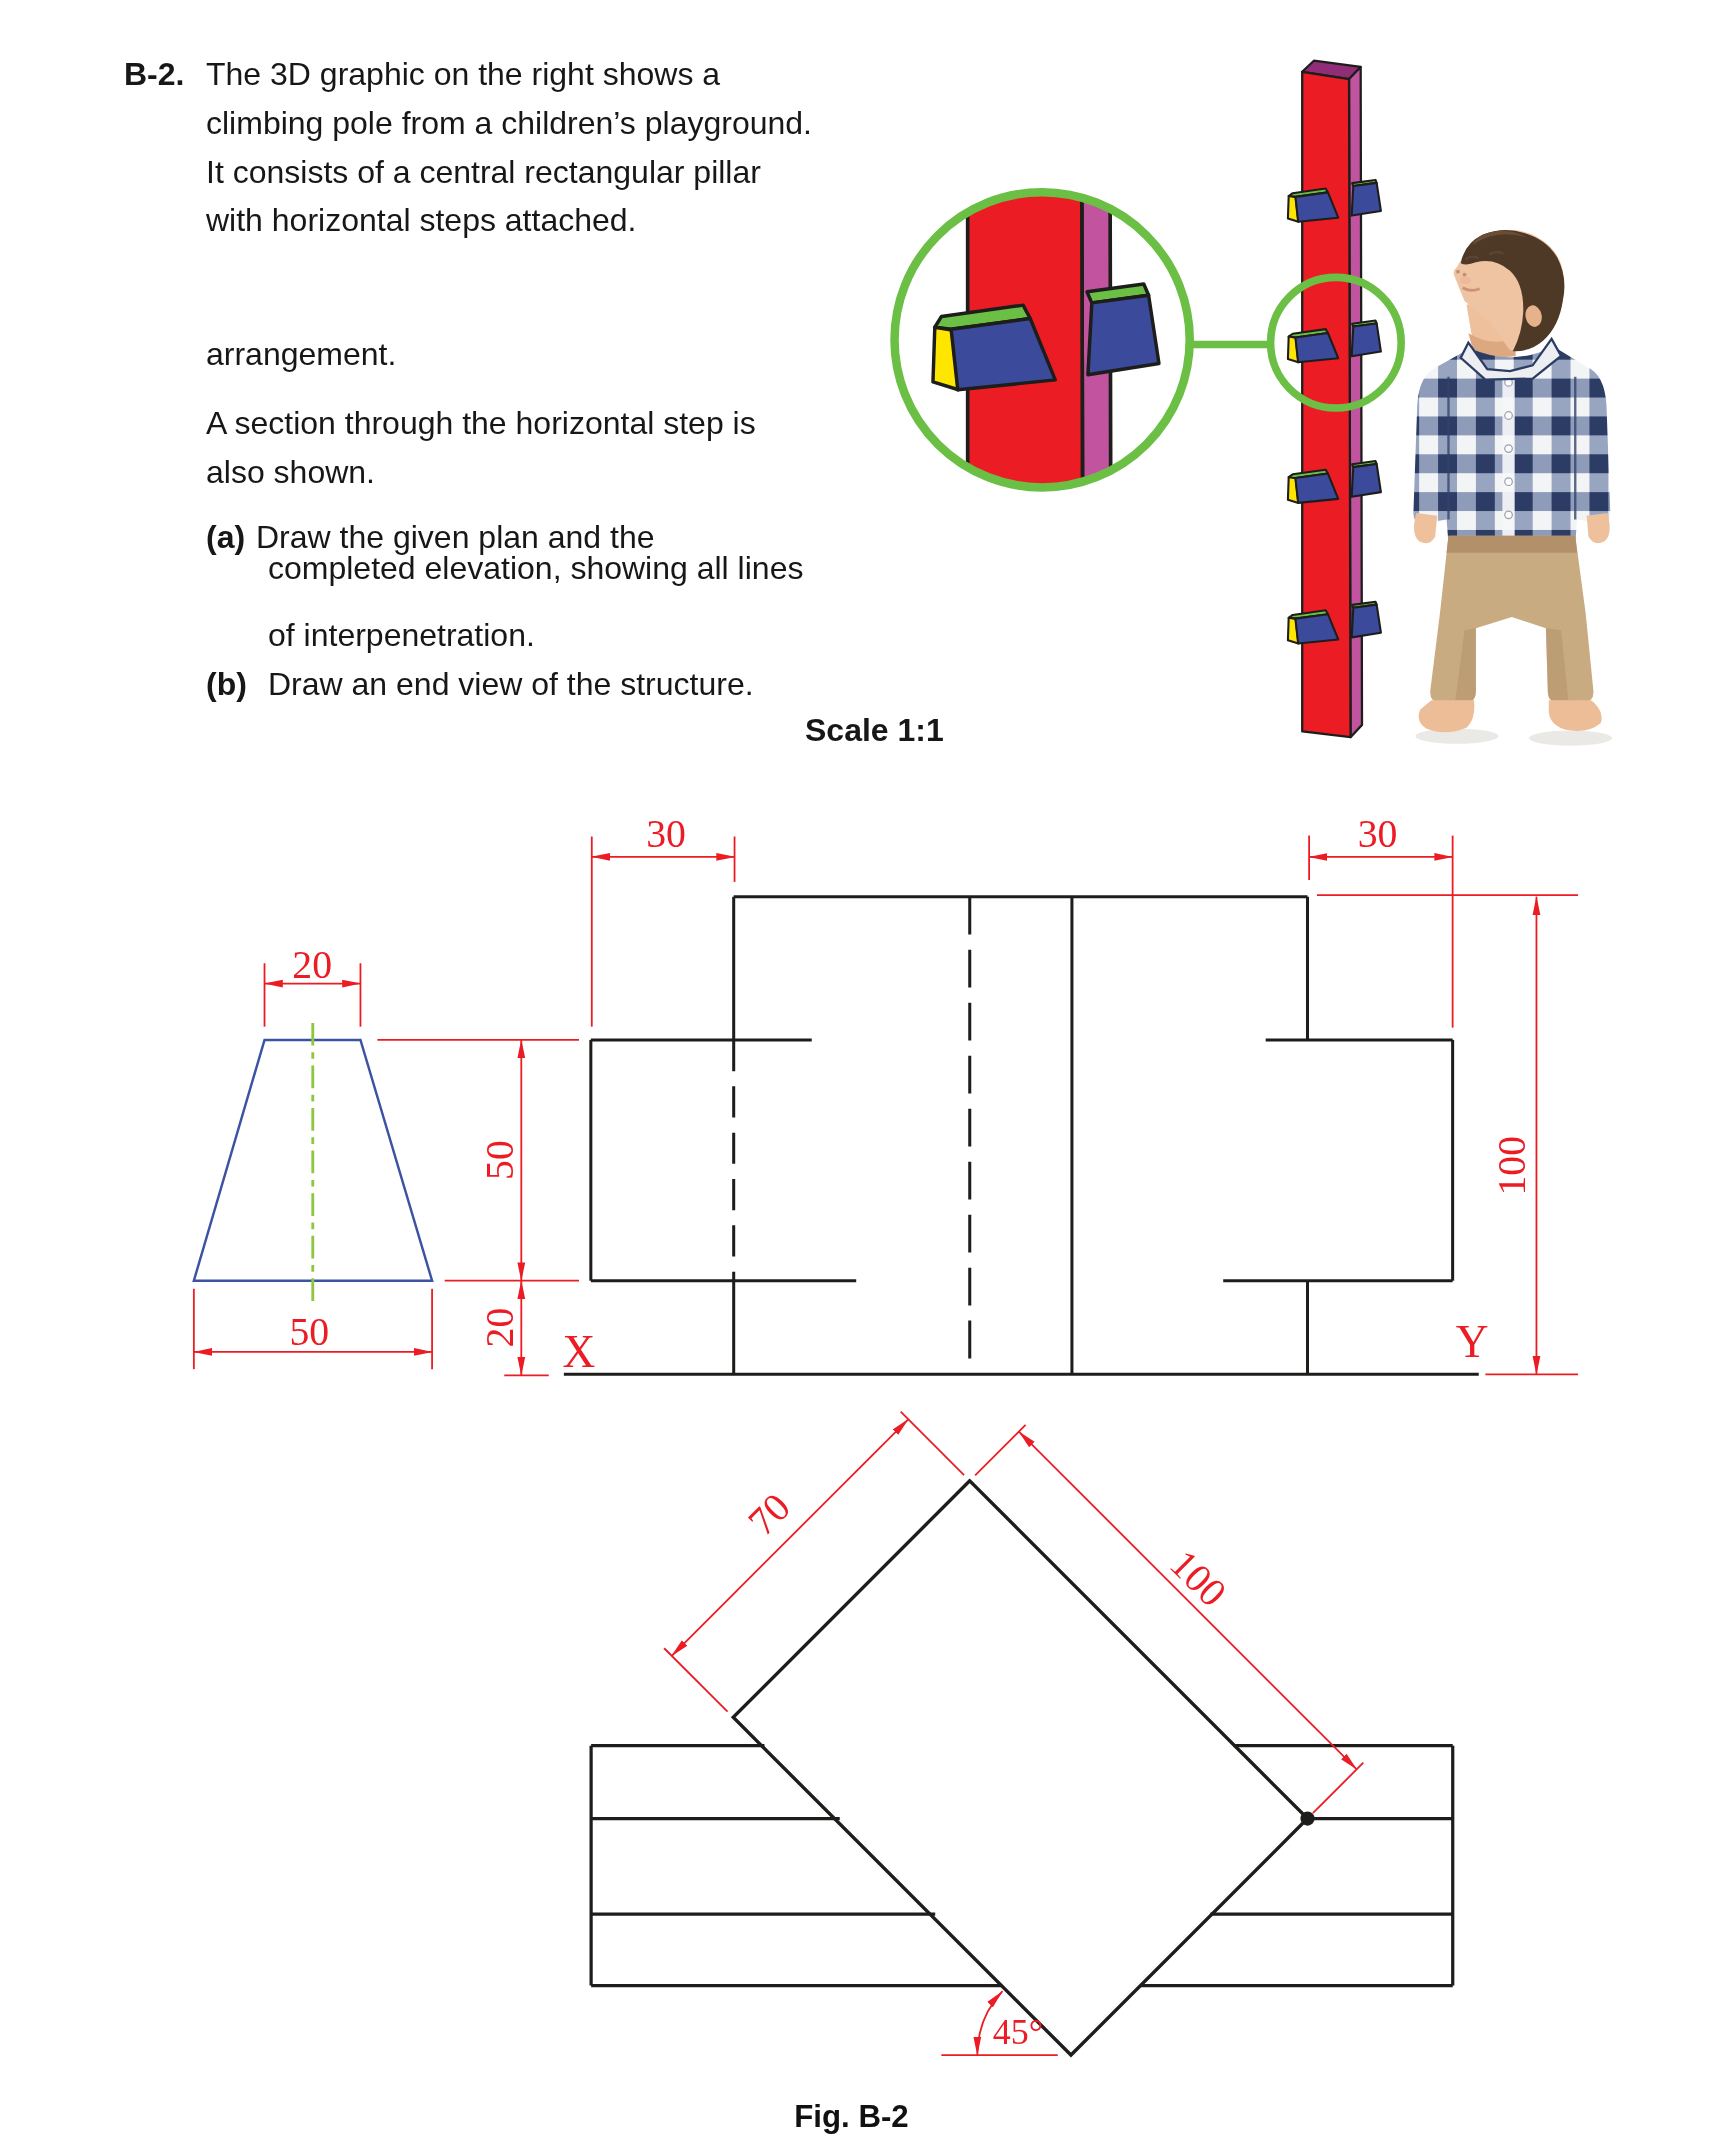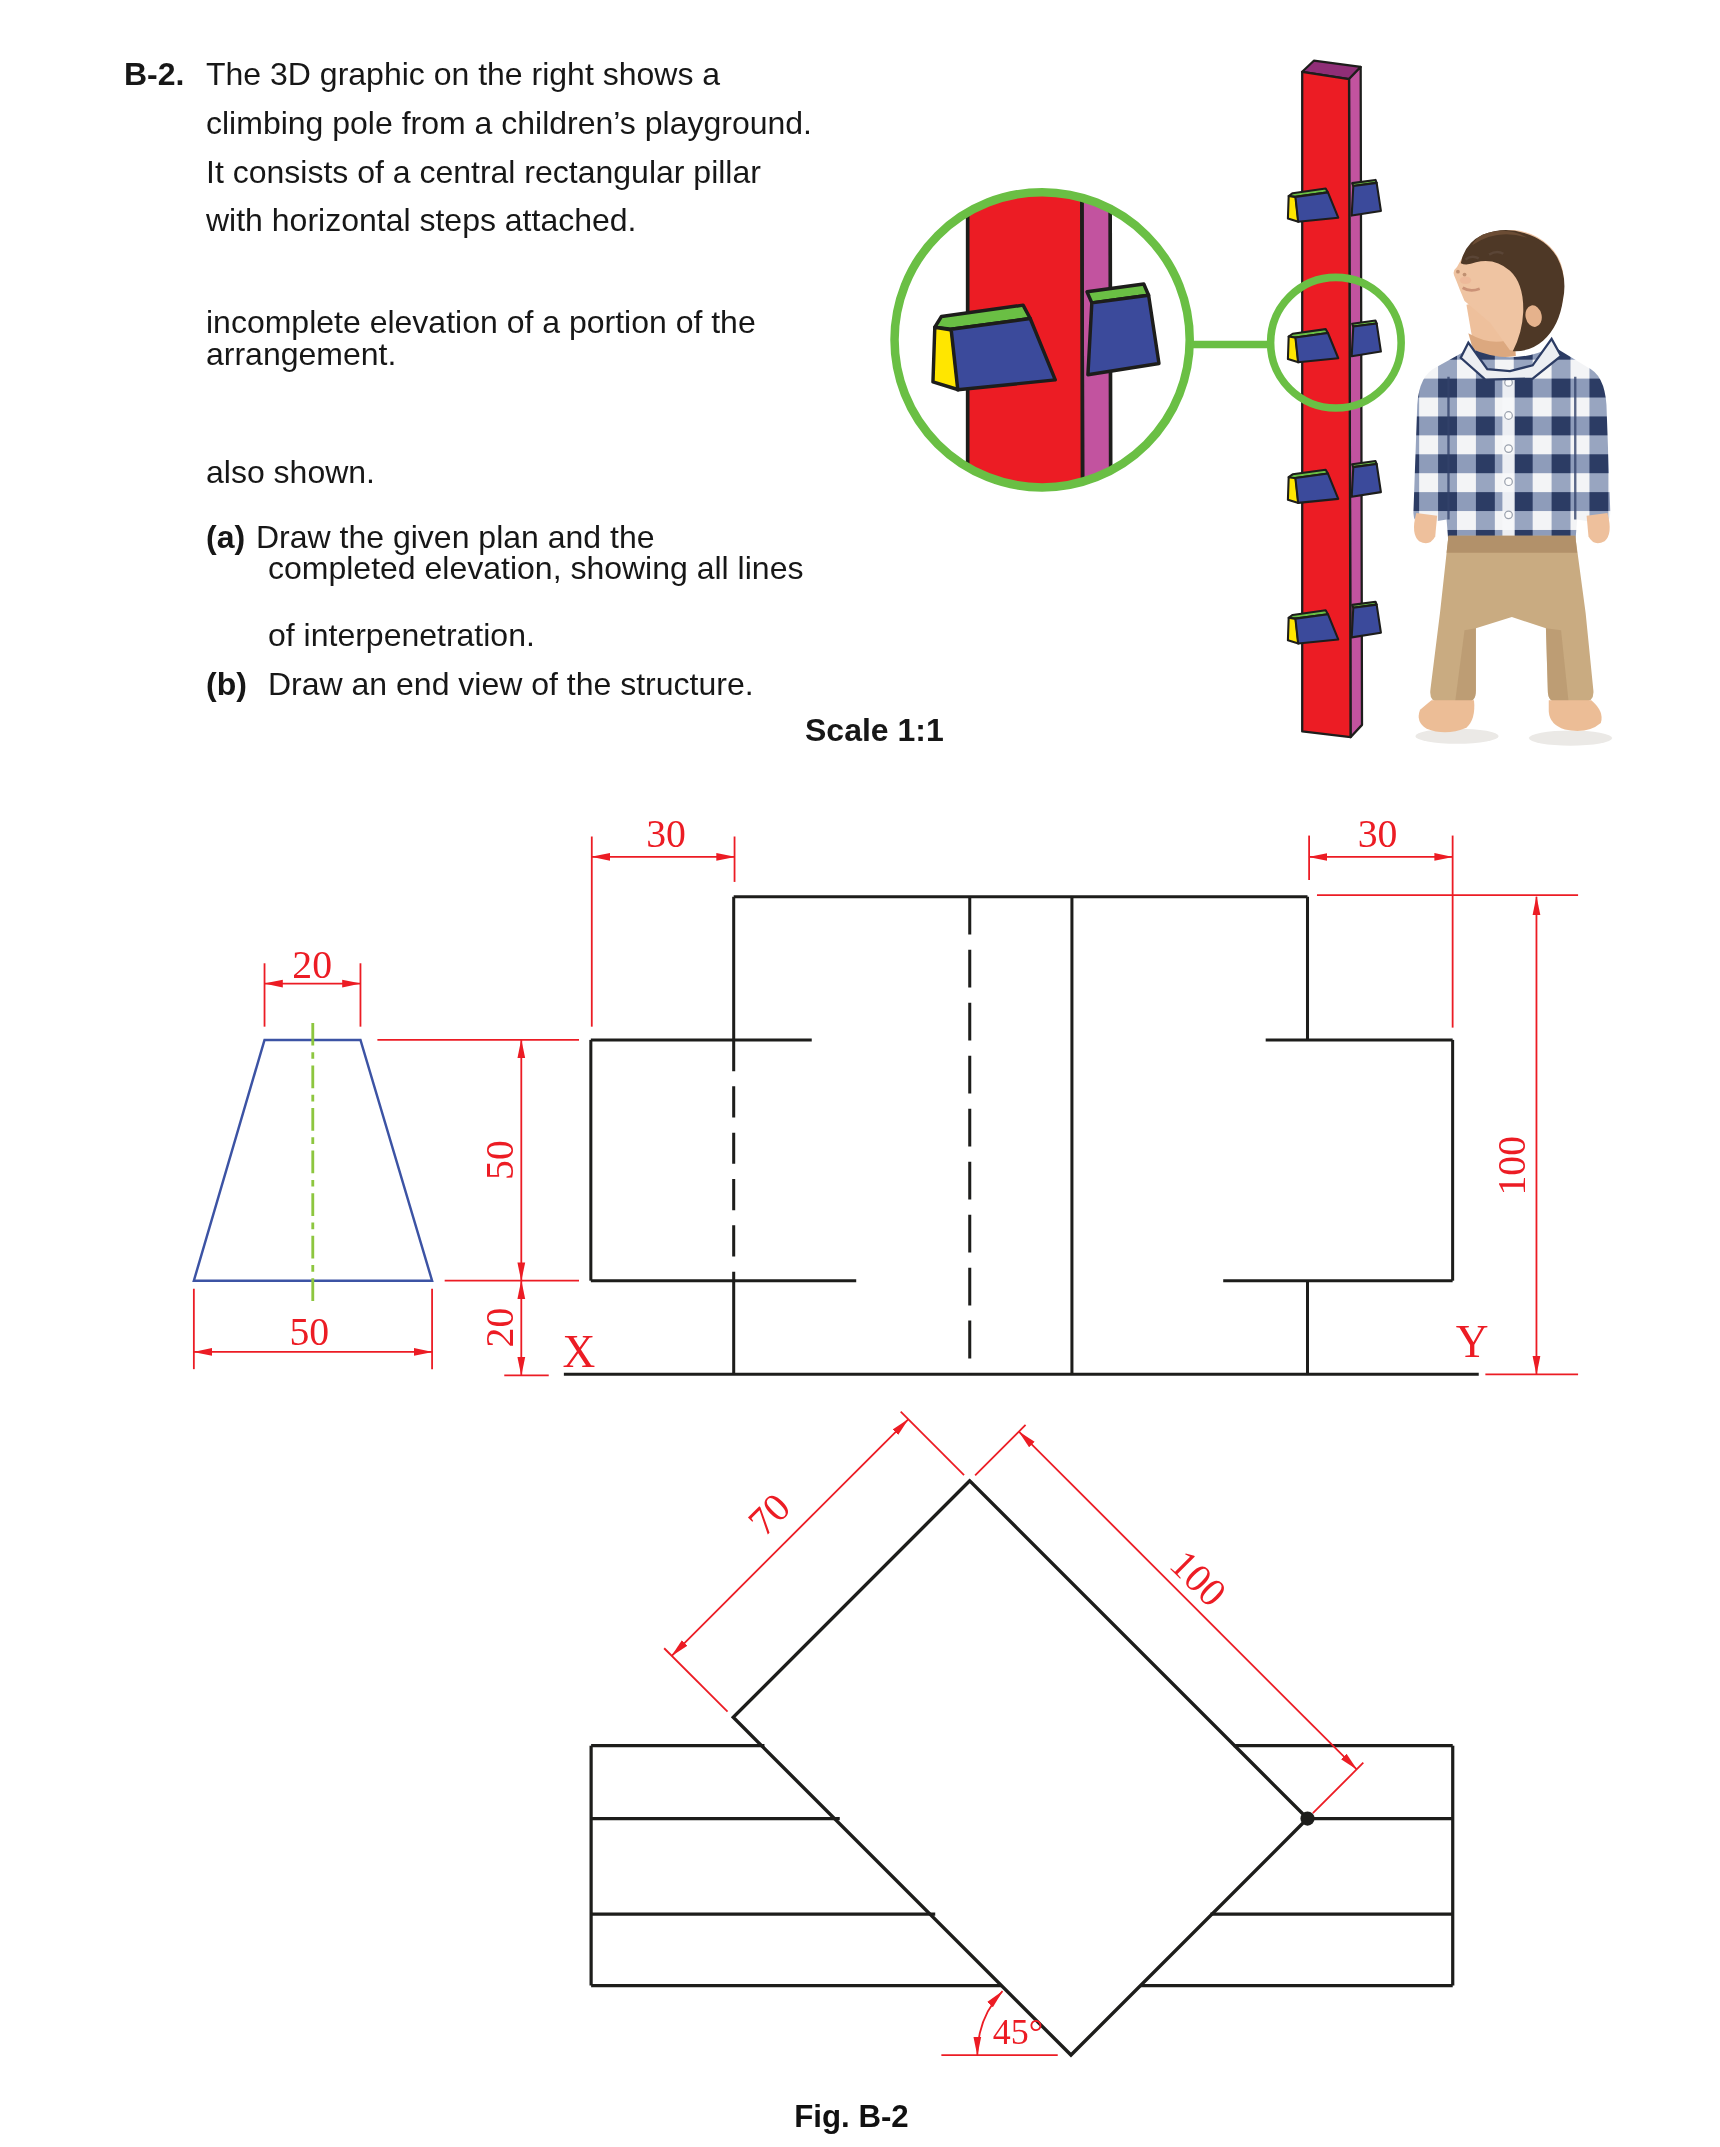--- a/index.html
+++ b/index.html
@@ -7,22 +7,22 @@
 .t{position:absolute;font-size:32px;line-height:32px;color:#171717;white-space:nowrap}
 .b{font-weight:bold}
 </style></head>
 <body>
 <div id="pg">
 <div class="t b" style="left:124px;top:58px">B-2.</div>
 <div class="t" style="left:206px;top:58px">The 3D graphic on the right shows a</div>
 <div class="t" style="left:206px;top:156px">It consists of a central rectangular pillar</div>
 <div class="t" style="left:206px;top:107px">climbing pole from a children’s playground.</div>
 <div class="t" style="left:206px;top:204px">with horizontal steps attached.</div>
-<div class="t" style="left:206px;top:306px">incomplete elevation of a portion of the</div>
 <div class="t" style="left:206px;top:338px">arrangement.</div>
+<div class="t" style="left:206px;top:407px">A section through the horizontal step is</div>
 <div class="t" style="left:206px;top:456px">also shown.</div>
 <div class="t b" style="left:206px;top:521px">(a)</div>
 <div class="t" style="left:256px;top:521px">Draw the given plan and the</div>
 <div class="t" style="left:268px;top:552px">completed elevation, showing all lines</div>
 <div class="t" style="left:268px;top:619px">of interpenetration.</div>
 <div class="t b" style="left:206px;top:668px">(b)</div>
 <div class="t" style="left:268px;top:668px">Draw an end view of the structure.</div>
 <div class="t b" style="left:805px;top:714px">Scale 1:1</div>
 <svg width="1720" height="2147" viewBox="0 0 1818 2269" style="position:absolute;left:0;top:0">
 <defs>

